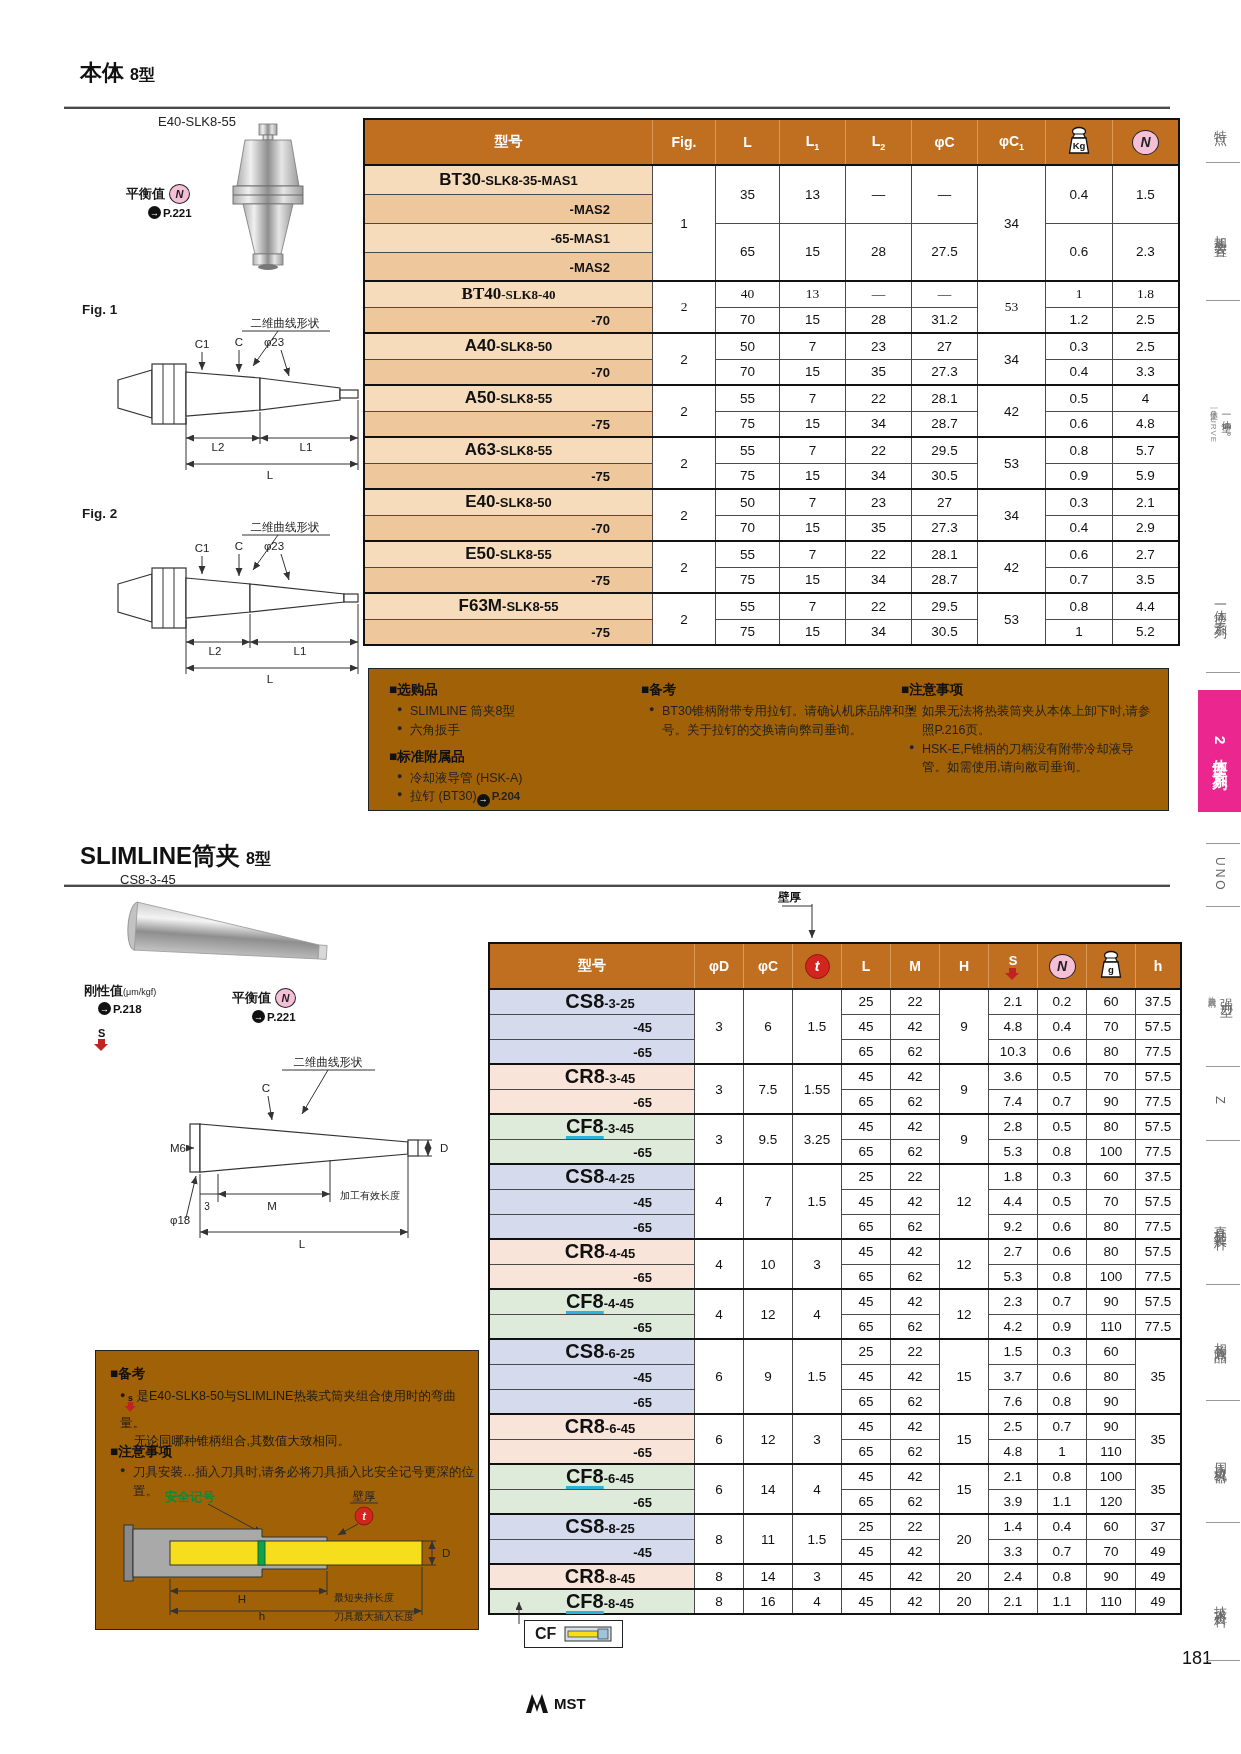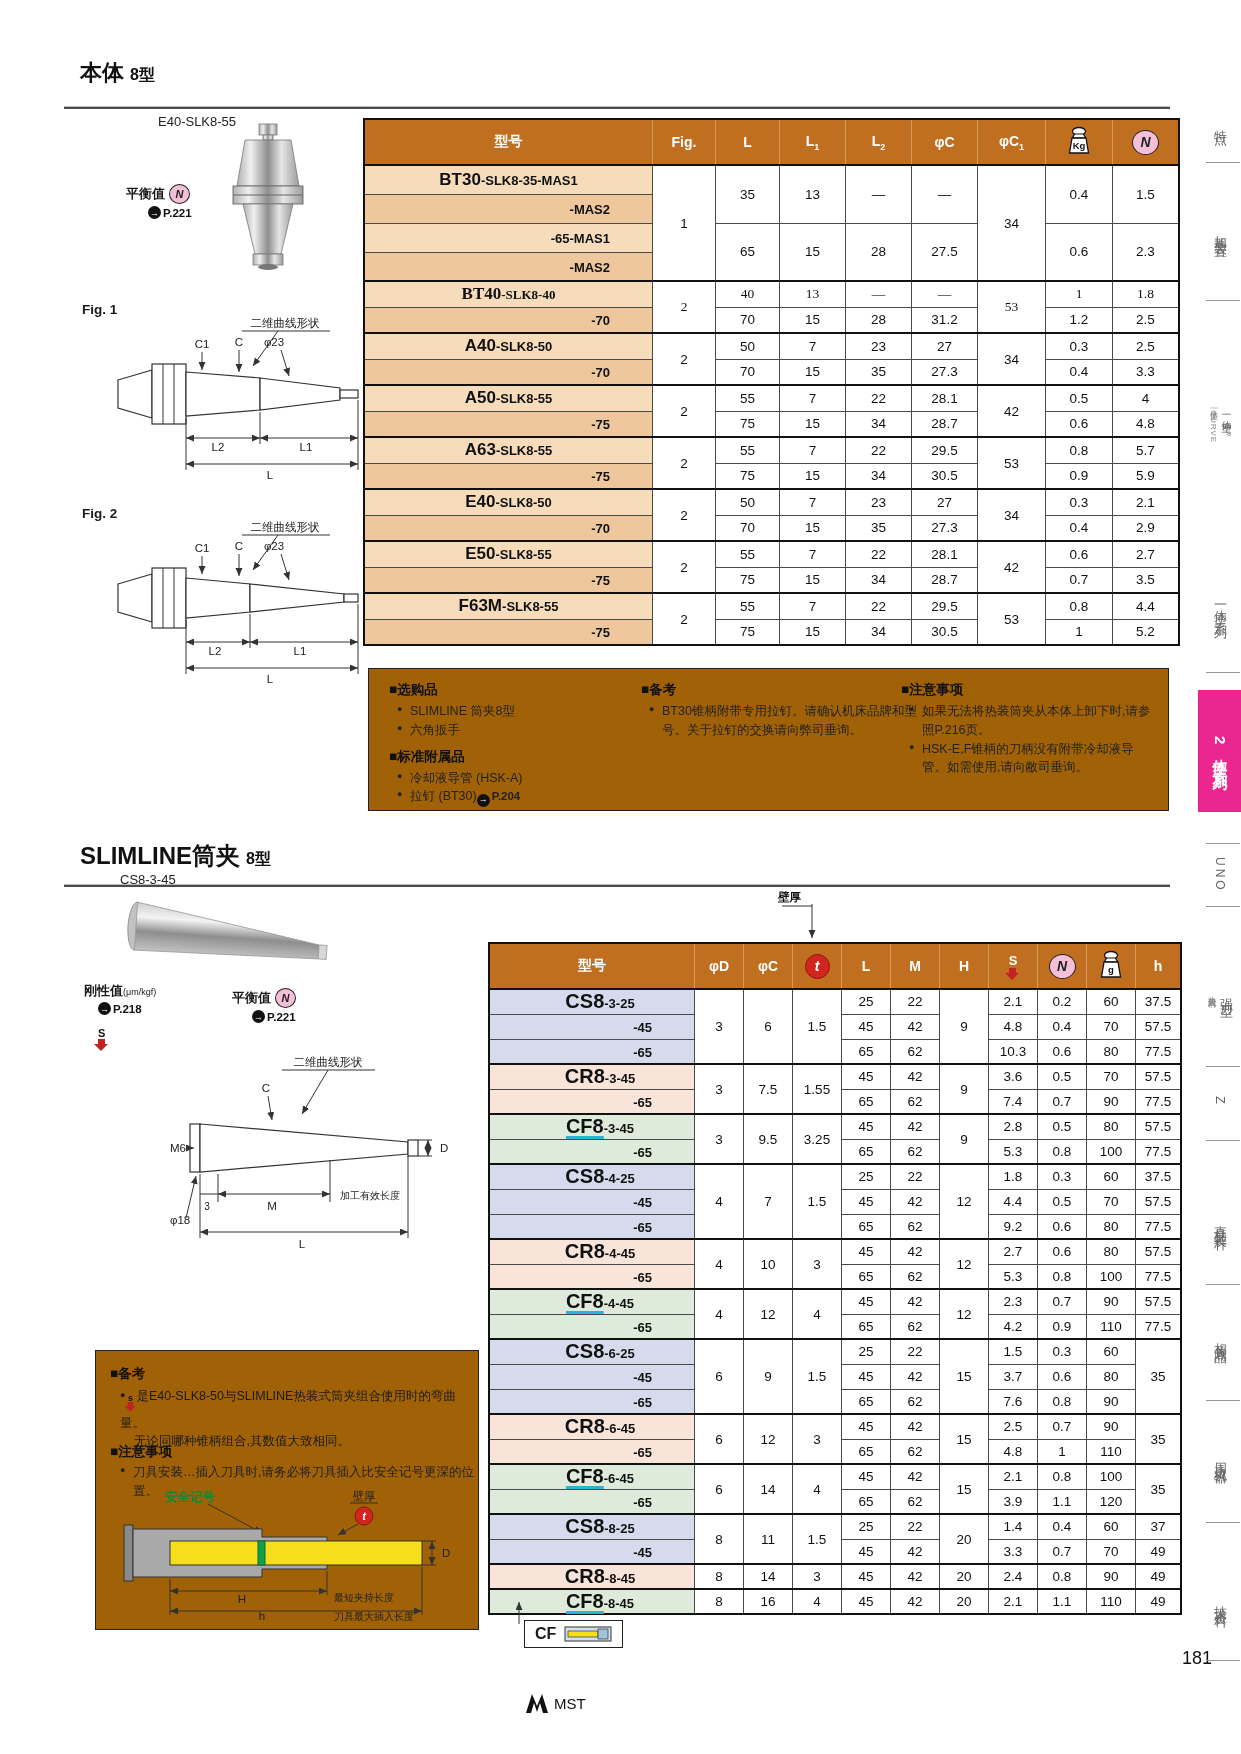--- a/index.html
+++ b/index.html
@@ -65,21 +65,21 @@
   
   .st{font-size:11.5px;fill:#222}
   .st10{font-size:10px;fill:#222}
   .ln{stroke:#333;stroke-width:1;fill:none}
   .shape{fill:#fff;stroke:#333;stroke-width:1.2}
   .wall-arrow{font-size:11.5px;font-weight:bold;color:#111}
   
   .cfbadge{position:absolute;border:1.5px solid #222;background:#fff;display:flex;align-items:center;gap:8px;padding:4px 10px}
   .cfbadge b{font-size:16px}
   .pageno{position:absolute;font-size:18px;color:#111}
-  .brand{position:absolute;display:flex;align-items:center;gap:4px;font-weight:normal;font-size:15px;color:#111}
+  .brand{position:absolute;display:flex;align-items:center;gap:4px;font-weight:bold;font-size:15px;color:#111}
 </style>
 </head>
 <body>
 
 <div class="page">
 
   <svg width="0" height="0" style="position:absolute">
     <defs>
       <marker id="mE" markerWidth="9" markerHeight="8" refX="8" refY="3.5" orient="auto" markerUnits="userSpaceOnUse">
         <path d="M0,0 L8,3.5 L0,7 Z" fill="#333"></path>

